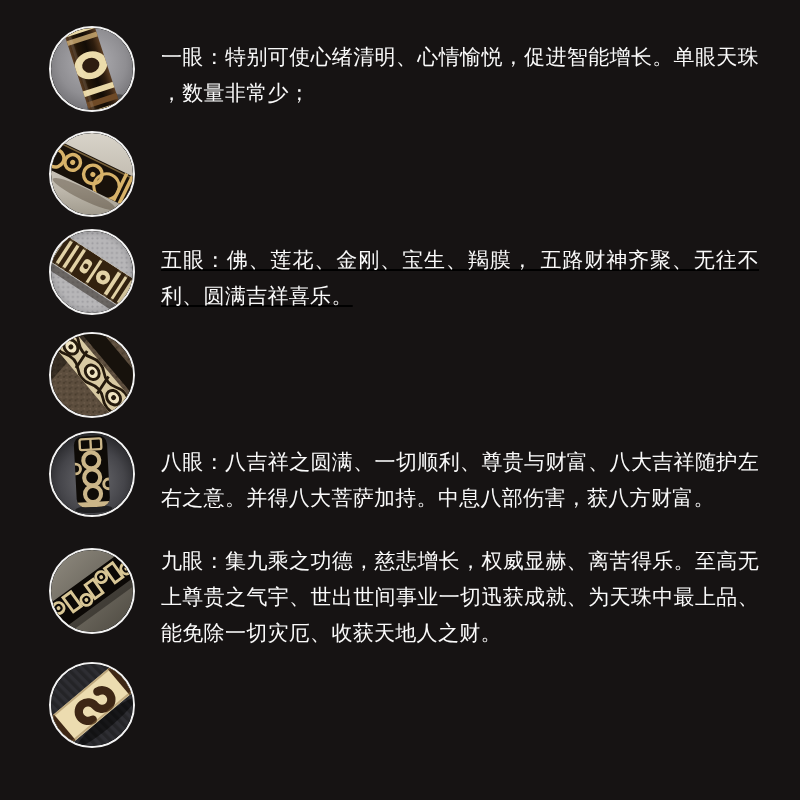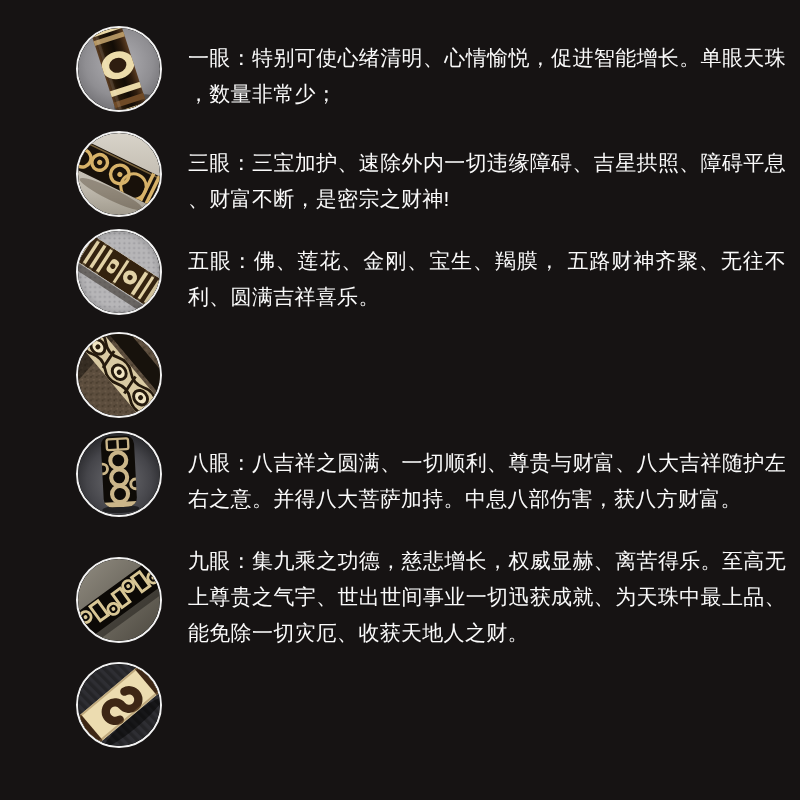--- a/index.html
+++ b/index.html
@@ -5,22 +5,22 @@
   html,body{margin:0;padding:0;}
   body{
     width:800px;height:800px;
     background:#161313;
     font-family:"Liberation Sans","DejaVu Sans",sans-serif;
     overflow:hidden;
   }
   .canvas{
     position:relative;width:800px;height:800px;background:#161313;overflow:hidden;
   }
-  .row{position:absolute;left:76px;width:716px;display:flex;align-items:center;}
-  .row-1{top:26px;}  .row-2{top:131px;} .row-3{top:229px;} .row-4{top:332px;}
+  .row{position:absolute;left:49px;width:716px;display:flex;align-items:flex-start;}
+  .row-1{top:26px;}  .row-2{top:131px;} .row-3{top:229px;text-decoration:underline;} .row-4{top:332px;}
   .row-5{top:431px;} .row-6{top:548px;} .row-7{top:662px;}
   .thumb{
     width:82px;height:82px;flex:none;border:2px solid #f2f2f2;border-radius:50%;
     overflow:hidden;background:#000;
   }
   .thumb svg{width:100%;height:100%;display:block;border-radius:50%;}
   .desc{
     margin:13px 0 0 26px;width:598px;
     color:#fafafa;font-size:21px;line-height:36px;letter-spacing:.3px;
     word-break:break-all;line-break:anywhere;
@@ -99,21 +99,20 @@
           <g clip-path="url(#b2clip)" fill="#d7b269">
             <circle cx="19" cy="40" r="2.6"></circle>
             <circle cx="43" cy="42" r="2.6"></circle>
             <rect x="72" y="26" width="3.6" height="31"></rect>
             <rect x="78.5" y="26" width="3.6" height="31"></rect>
             <rect x="-10" y="27" width="104" height="1.6" opacity="0.5"></rect>
           </g>
         </g>
       </svg>
     </div>
-    <p class="desc">三眼：三宝加护、速除外内一切违缘障碍、吉星拱照、障碍平息、财富不断，是密宗之财神!</p>
   </section>
 
   <section class="row row-3">
     <div class="thumb">
       <svg viewBox="0 0 84 84">
         <defs>
           <pattern id="b3m" width="5" height="5" patternUnits="userSpaceOnUse">
             <rect width="5" height="5" fill="#b7b6b8"></rect>
             <circle cx="2.5" cy="2.5" r="1.1" fill="#9b9a9e"></circle>
           </pattern>

